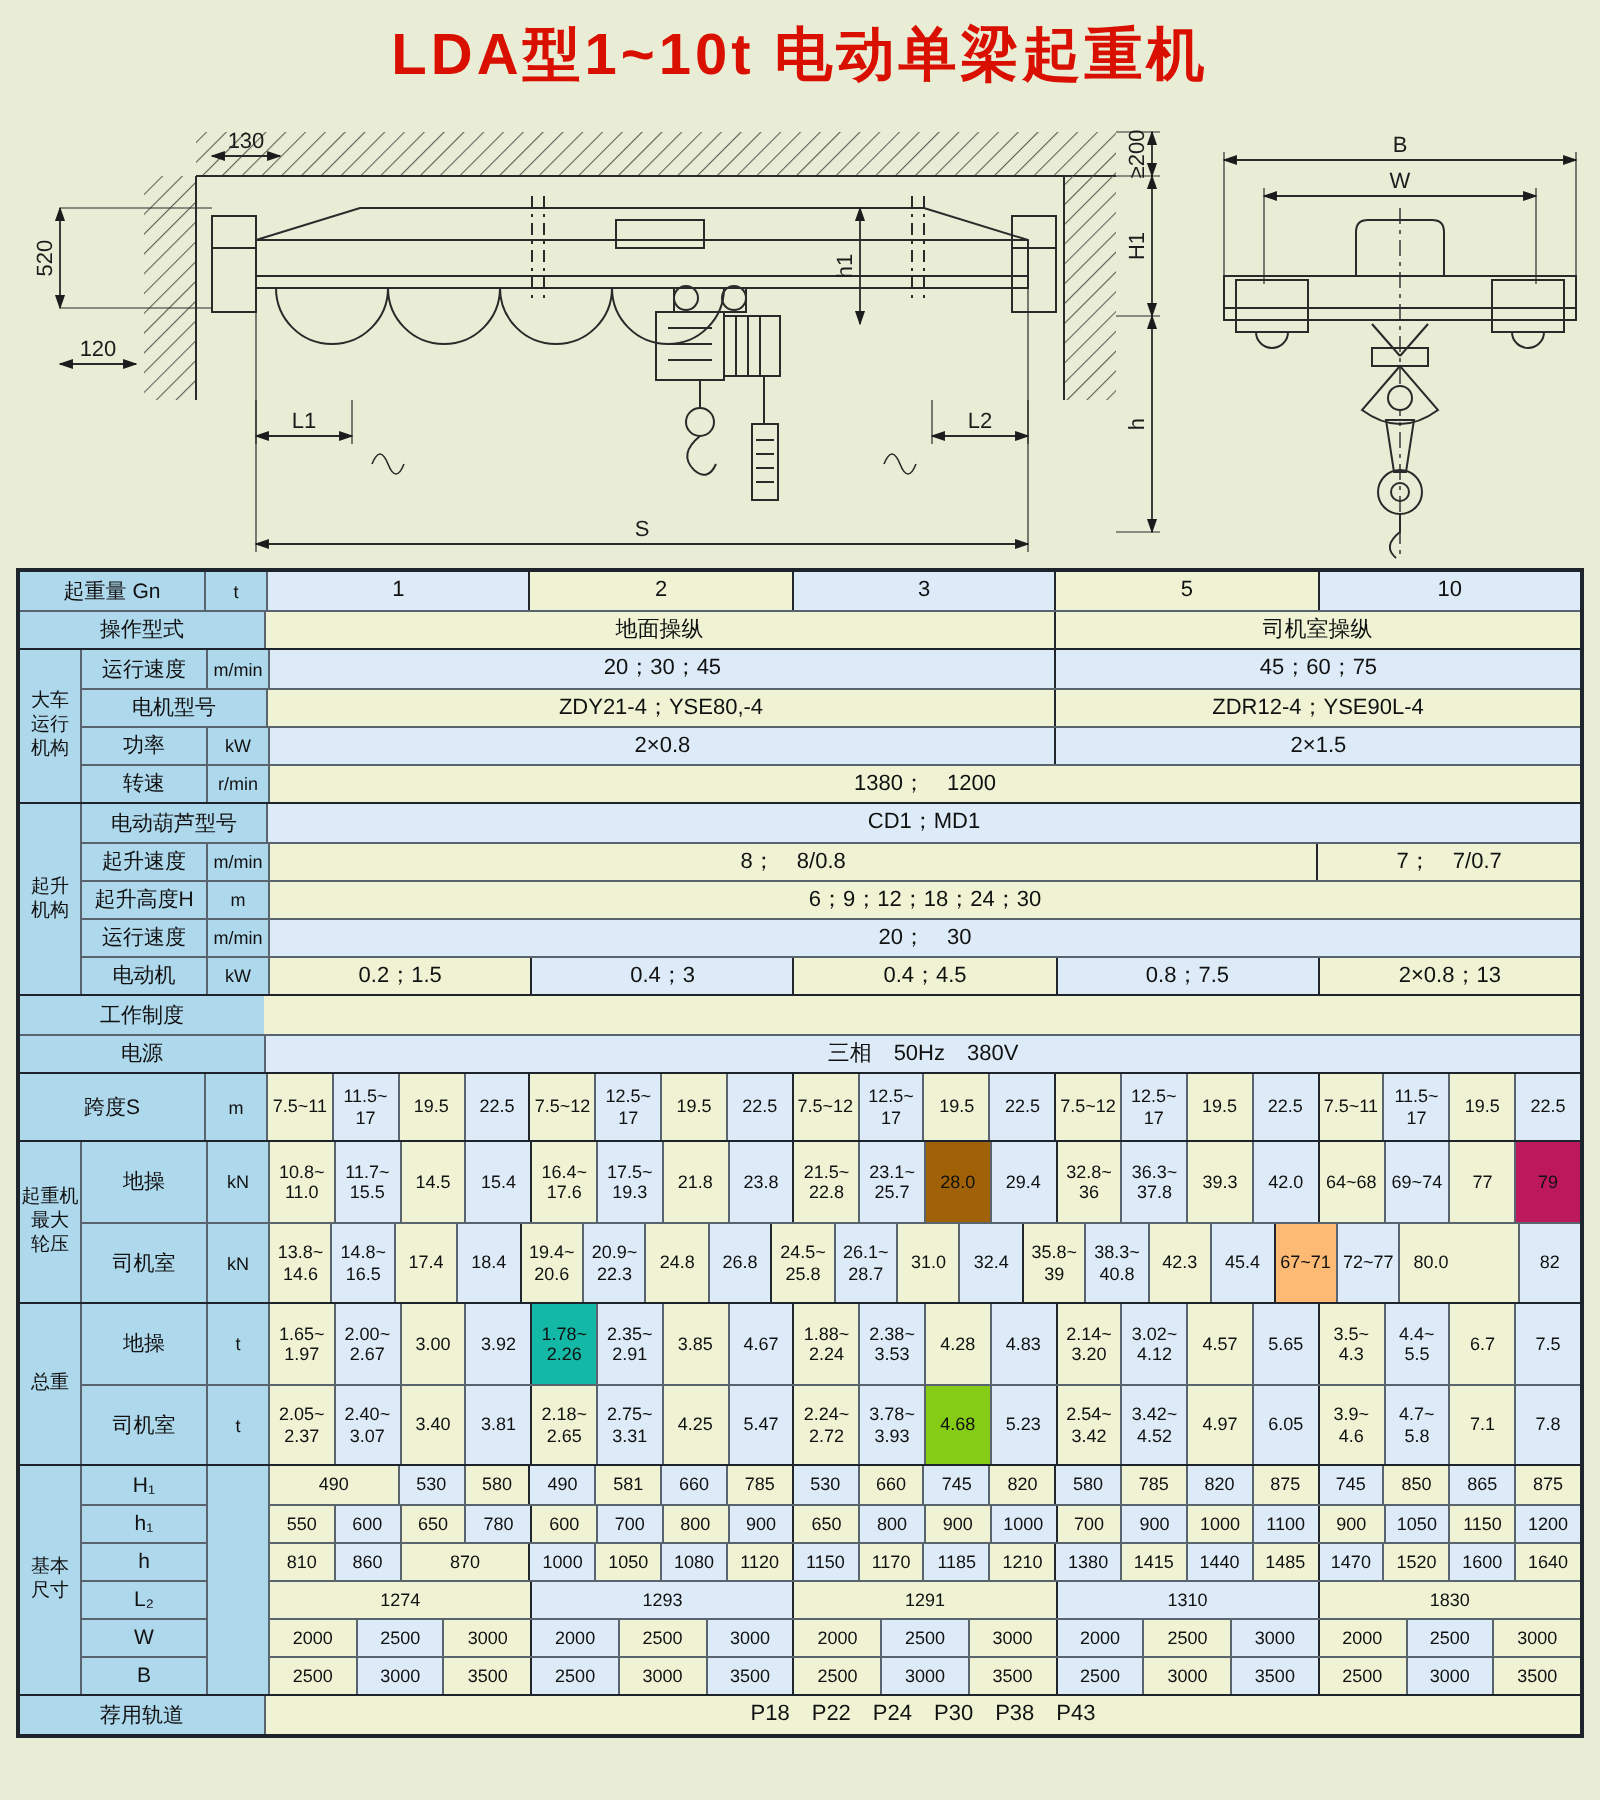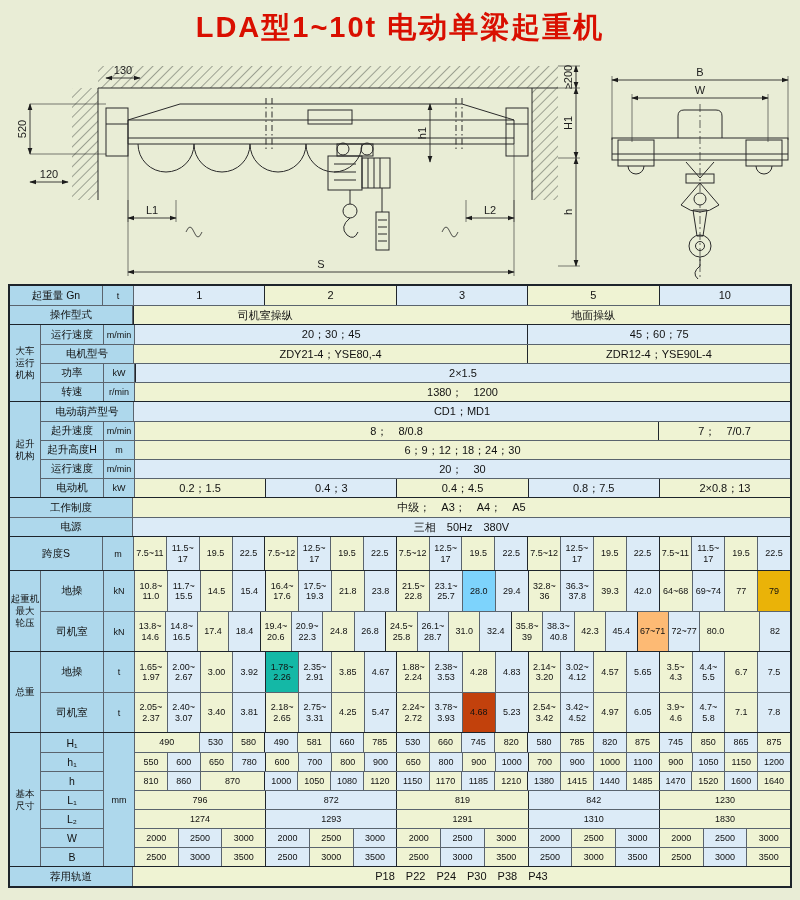--- a/index.html
+++ b/index.html
@@ -207,22 +207,22 @@
               <div class="cell" style="flex: 4 4 0px; background: rgb(220, 235, 247);">1</div>
               <div class="cell" style="flex: 4 4 0px; border-left: 1.5px solid rgb(32, 38, 44); background: rgb(239, 243, 211);">2</div>
               <div class="cell" style="flex: 4 4 0px; border-left: 1.5px solid rgb(32, 38, 44); background: rgb(220, 235, 247);">3</div>
               <div class="cell" style="flex: 4 4 0px; border-left: 1.5px solid rgb(32, 38, 44); background: rgb(239, 243, 211);">5</div>
               <div class="cell" style="flex: 4 4 0px; border-left: 1.5px solid rgb(32, 38, 44); background: rgb(220, 235, 247);">10</div>
             </div>
           </div>
           <div class="row">
             <div class="lbl full">操作型式</div>
             <div class="cells">
+              <div class="cell" style="flex: 12 12 0px; background: rgb(239, 243, 211);">地面操纵</div>
               <div class="cell" style="flex: 8 8 0px; border-left: 1.5px solid rgb(32, 38, 44); background: rgb(239, 243, 211);">司机室操纵</div>
-              <div class="cell" style="flex: 12 12 0px; background: rgb(239, 243, 211);">地面操纵</div>
             </div>
           </div>
         </div>
       </div>
       <div class="sec">
         <div class="g">大车
 运行
 机构</div>
         <div class="rs">
           <div class="row">
@@ -237,20 +237,21 @@
             <div class="lbl m">电机型号</div>
             <div class="cells">
               <div class="cell" style="flex: 12 12 0px; background: rgb(239, 243, 211);">ZDY21-4；YSE80,-4</div>
               <div class="cell" style="flex: 8 8 0px; border-left: 1.5px solid rgb(32, 38, 44); background: rgb(239, 243, 211);">ZDR12-4；YSE90L-4</div>
             </div>
           </div>
           <div class="row">
             <div class="lbl n">功率</div>
             <div class="u">kW</div>
             <div class="cells">
+              <div class="cell" style="flex: 12 12 0px; background: rgb(220, 235, 247);">2×0.8</div>
               <div class="cell" style="flex: 8 8 0px; border-left: 1.5px solid rgb(32, 38, 44); background: rgb(220, 235, 247);">2×1.5</div>
             </div>
           </div>
           <div class="row">
             <div class="lbl n">转速</div>
             <div class="u">r/min</div>
             <div class="cells">
               <div class="cell" style="flex: 20 20 0px; background: rgb(239, 243, 211);">1380；　1200</div>
             </div>
           </div>
@@ -298,23 +299,20 @@
               <div class="cell" style="flex: 4 4 0px; border-left: 1.5px solid rgb(32, 38, 44); background: rgb(220, 235, 247);">0.8；7.5</div>
               <div class="cell" style="flex: 4 4 0px; border-left: 1.5px solid rgb(32, 38, 44); background: rgb(239, 243, 211);">2×0.8；13</div>
             </div>
           </div>
         </div>
       </div>
       <div class="sec">
         <div class="rs">
           <div class="row">
             <div class="lbl full">工作制度</div>
-            <div class="cells">
-              <div class="cell" style="flex: 20 20 0px; background: rgb(239, 243, 211);">中级；　A3；　A4；　A5</div>
-            </div>
           </div>
           <div class="row">
             <div class="lbl full">电源</div>
             <div class="cells">
               <div class="cell" style="flex: 20 20 0px; background: rgb(220, 235, 247);">三相　50Hz　380V</div>
             </div>
           </div>
         </div>
       </div>
       <div class="sec">
@@ -359,30 +357,30 @@
               <div class="cell" style="flex: 1 1 0px; background: rgb(239, 243, 211);">10.8~ 11.0</div>
               <div class="cell" style="flex: 1 1 0px; border-left: 1px solid rgb(90, 100, 110); background: rgb(220, 235, 247);">11.7~ 15.5</div>
               <div class="cell" style="flex: 1 1 0px; border-left: 1px solid rgb(90, 100, 110); background: rgb(239, 243, 211);">14.5</div>
               <div class="cell" style="flex: 1 1 0px; border-left: 1px solid rgb(90, 100, 110); background: rgb(220, 235, 247);">15.4</div>
               <div class="cell" style="flex: 1 1 0px; border-left: 1.5px solid rgb(32, 38, 44); background: rgb(239, 243, 211);">16.4~ 17.6</div>
               <div class="cell" style="flex: 1 1 0px; border-left: 1px solid rgb(90, 100, 110); background: rgb(220, 235, 247);">17.5~ 19.3</div>
               <div class="cell" style="flex: 1 1 0px; border-left: 1px solid rgb(90, 100, 110); background: rgb(239, 243, 211);">21.8</div>
               <div class="cell" style="flex: 1 1 0px; border-left: 1px solid rgb(90, 100, 110); background: rgb(220, 235, 247);">23.8</div>
               <div class="cell" style="flex: 1 1 0px; border-left: 1.5px solid rgb(32, 38, 44); background: rgb(239, 243, 211);">21.5~ 22.8</div>
               <div class="cell" style="flex: 1 1 0px; border-left: 1px solid rgb(90, 100, 110); background: rgb(220, 235, 247);">23.1~ 25.7</div>
-              <div class="cell" style="flex: 1 1 0px; border-left: 1px solid rgb(90, 100, 110); background: #7dd3fc;">28.0</div>
+              <div class="cell" style="flex: 1 1 0px; border-left: 1px solid rgb(90, 100, 110); background: #a16207;">28.0</div>
               <div class="cell" style="flex: 1 1 0px; border-left: 1px solid rgb(90, 100, 110); background: rgb(220, 235, 247);">29.4</div>
               <div class="cell" style="flex: 1 1 0px; border-left: 1.5px solid rgb(32, 38, 44); background: rgb(239, 243, 211);">32.8~ 36</div>
               <div class="cell" style="flex: 1 1 0px; border-left: 1px solid rgb(90, 100, 110); background: rgb(220, 235, 247);">36.3~ 37.8</div>
               <div class="cell" style="flex: 1 1 0px; border-left: 1px solid rgb(90, 100, 110); background: rgb(239, 243, 211);">39.3</div>
               <div class="cell" style="flex: 1 1 0px; border-left: 1px solid rgb(90, 100, 110); background: rgb(220, 235, 247);">42.0</div>
               <div class="cell" style="flex: 1 1 0px; border-left: 1.5px solid rgb(32, 38, 44); background: rgb(239, 243, 211);">64~68</div>
               <div class="cell" style="flex: 1 1 0px; border-left: 1px solid rgb(90, 100, 110); background: rgb(220, 235, 247);">69~74</div>
               <div class="cell" style="flex: 1 1 0px; border-left: 1px solid rgb(90, 100, 110); background: rgb(239, 243, 211);">77</div>
-              <div class="cell" style="flex: 1 1 0px; border-left: 1px solid rgb(90, 100, 110); background: #eab308;">79</div>
+              <div class="cell" style="flex: 1 1 0px; border-left: 1px solid rgb(90, 100, 110); background: #be185d;">79</div>
             </div>
           </div>
           <div class="row t2">
             <div class="lbl n">司机室</div>
             <div class="u">kN</div>
             <div class="cells">
               <div class="cell" style="flex: 1 1 0px; background: rgb(239, 243, 211);">13.8~ 14.6</div>
               <div class="cell" style="flex: 1 1 0px; border-left: 1px solid rgb(90, 100, 110); background: rgb(220, 235, 247);">14.8~ 16.5</div>
               <div class="cell" style="flex: 1 1 0px; border-left: 1px solid rgb(90, 100, 110); background: rgb(239, 243, 211);">17.4</div>
               <div class="cell" style="flex: 1 1 0px; border-left: 1px solid rgb(90, 100, 110); background: rgb(220, 235, 247);">18.4</div>
@@ -442,21 +440,21 @@
               <div class="cell" style="flex: 1 1 0px; background: rgb(239, 243, 211);">2.05~ 2.37</div>
               <div class="cell" style="flex: 1 1 0px; border-left: 1px solid rgb(90, 100, 110); background: rgb(220, 235, 247);">2.40~ 3.07</div>
               <div class="cell" style="flex: 1 1 0px; border-left: 1px solid rgb(90, 100, 110); background: rgb(239, 243, 211);">3.40</div>
               <div class="cell" style="flex: 1 1 0px; border-left: 1px solid rgb(90, 100, 110); background: rgb(220, 235, 247);">3.81</div>
               <div class="cell" style="flex: 1 1 0px; border-left: 1.5px solid rgb(32, 38, 44); background: rgb(239, 243, 211);">2.18~ 2.65</div>
               <div class="cell" style="flex: 1 1 0px; border-left: 1px solid rgb(90, 100, 110); background: rgb(220, 235, 247);">2.75~ 3.31</div>
               <div class="cell" style="flex: 1 1 0px; border-left: 1px solid rgb(90, 100, 110); background: rgb(239, 243, 211);">4.25</div>
               <div class="cell" style="flex: 1 1 0px; border-left: 1px solid rgb(90, 100, 110); background: rgb(220, 235, 247);">5.47</div>
               <div class="cell" style="flex: 1 1 0px; border-left: 1.5px solid rgb(32, 38, 44); background: rgb(239, 243, 211);">2.24~ 2.72</div>
               <div class="cell" style="flex: 1 1 0px; border-left: 1px solid rgb(90, 100, 110); background: rgb(220, 235, 247);">3.78~ 3.93</div>
-              <div class="cell" style="flex: 1 1 0px; border-left: 1px solid rgb(90, 100, 110); background: #c2410c;">4.68</div>
+              <div class="cell" style="flex: 1 1 0px; border-left: 1px solid rgb(90, 100, 110); background: #84cc16;">4.68</div>
               <div class="cell" style="flex: 1 1 0px; border-left: 1px solid rgb(90, 100, 110); background: rgb(220, 235, 247);">5.23</div>
               <div class="cell" style="flex: 1 1 0px; border-left: 1.5px solid rgb(32, 38, 44); background: rgb(239, 243, 211);">2.54~ 3.42</div>
               <div class="cell" style="flex: 1 1 0px; border-left: 1px solid rgb(90, 100, 110); background: rgb(220, 235, 247);">3.42~ 4.52</div>
               <div class="cell" style="flex: 1 1 0px; border-left: 1px solid rgb(90, 100, 110); background: rgb(239, 243, 211);">4.97</div>
               <div class="cell" style="flex: 1 1 0px; border-left: 1px solid rgb(90, 100, 110); background: rgb(220, 235, 247);">6.05</div>
               <div class="cell" style="flex: 1 1 0px; border-left: 1.5px solid rgb(32, 38, 44); background: rgb(239, 243, 211);">3.9~ 4.6</div>
               <div class="cell" style="flex: 1 1 0px; border-left: 1px solid rgb(90, 100, 110); background: rgb(220, 235, 247);">4.7~ 5.8</div>
               <div class="cell" style="flex: 1 1 0px; border-left: 1px solid rgb(90, 100, 110); background: rgb(239, 243, 211);">7.1</div>
               <div class="cell" style="flex: 1 1 0px; border-left: 1px solid rgb(90, 100, 110); background: rgb(220, 235, 247);">7.8</div>
             </div>
@@ -537,31 +535,20 @@
               <div class="cell" style="flex: 1 1 0px; border-left: 1px solid rgb(90, 100, 110); background: rgb(239, 243, 211);">1415</div>
               <div class="cell" style="flex: 1 1 0px; border-left: 1px solid rgb(90, 100, 110); background: rgb(220, 235, 247);">1440</div>
               <div class="cell" style="flex: 1 1 0px; border-left: 1px solid rgb(90, 100, 110); background: rgb(239, 243, 211);">1485</div>
               <div class="cell" style="flex: 1 1 0px; border-left: 1.5px solid rgb(32, 38, 44); background: rgb(220, 235, 247);">1470</div>
               <div class="cell" style="flex: 1 1 0px; border-left: 1px solid rgb(90, 100, 110); background: rgb(239, 243, 211);">1520</div>
               <div class="cell" style="flex: 1 1 0px; border-left: 1px solid rgb(90, 100, 110); background: rgb(220, 235, 247);">1600</div>
               <div class="cell" style="flex: 1 1 0px; border-left: 1px solid rgb(90, 100, 110); background: rgb(239, 243, 211);">1640</div>
             </div>
           </div>
           <div class="row dim">
-            <div class="lbl n">L₁</div>
-            <div class="u u0">mm</div>
-            <div class="cells">
-              <div class="cell" style="flex: 4 4 0px; background: rgb(239, 243, 211);">796</div>
-              <div class="cell" style="flex: 4 4 0px; border-left: 1.5px solid rgb(32, 38, 44); background: rgb(220, 235, 247);">872</div>
-              <div class="cell" style="flex: 4 4 0px; border-left: 1.5px solid rgb(32, 38, 44); background: rgb(239, 243, 211);">819</div>
-              <div class="cell" style="flex: 4 4 0px; border-left: 1.5px solid rgb(32, 38, 44); background: rgb(220, 235, 247);">842</div>
-              <div class="cell" style="flex: 4 4 0px; border-left: 1.5px solid rgb(32, 38, 44); background: rgb(239, 243, 211);">1230</div>
-            </div>
-          </div>
-          <div class="row dim">
             <div class="lbl n">L₂</div>
             <div class="u u0"></div>
             <div class="cells">
               <div class="cell" style="flex: 4 4 0px; background: rgb(239, 243, 211);">1274</div>
               <div class="cell" style="flex: 4 4 0px; border-left: 1.5px solid rgb(32, 38, 44); background: rgb(220, 235, 247);">1293</div>
               <div class="cell" style="flex: 4 4 0px; border-left: 1.5px solid rgb(32, 38, 44); background: rgb(239, 243, 211);">1291</div>
               <div class="cell" style="flex: 4 4 0px; border-left: 1.5px solid rgb(32, 38, 44); background: rgb(220, 235, 247);">1310</div>
               <div class="cell" style="flex: 4 4 0px; border-left: 1.5px solid rgb(32, 38, 44); background: rgb(239, 243, 211);">1830</div>
             </div>
           </div>

